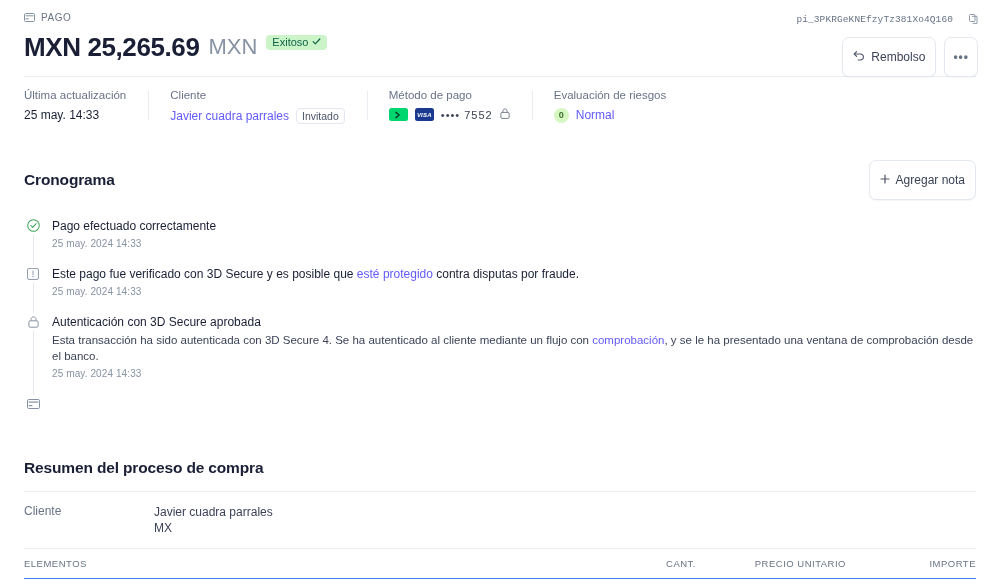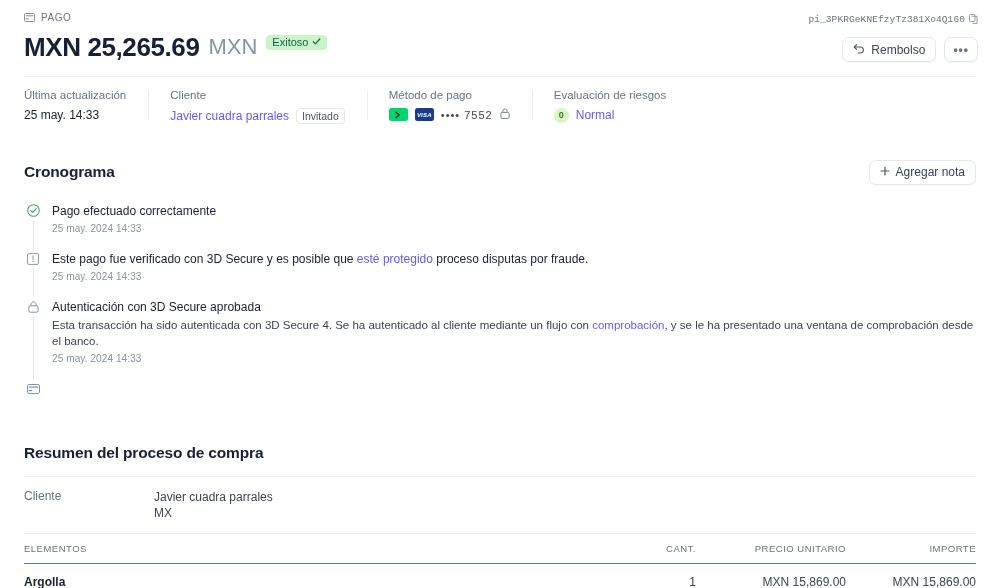--- a/index.html
+++ b/index.html
@@ -23,28 +23,28 @@
   .amount { font-size: 26px; font-weight: 700; letter-spacing: -.4px; color: #1a1f36; line-height: 1.1; }
   .curr { font-size: 22px; font-weight: 400; color: #8792a2; line-height: 1.1; }
   .badge-ok {
     display: inline-flex; align-items: center; gap: 4px;
     background: #cbf4c9; color: #0e6245;
     border-radius: 4px; padding: 1px 6px 2px 6px;
     font-size: 11px; font-weight: 500; margin-bottom: 10px;
   }
 
   .topright { position: absolute; top: 10px; right: 22px; text-align: right; }
-  .pid-row { display: flex; align-items: center; justify-content: flex-end; gap: 4px; }
+  .pid-row { display: flex; align-items: center; justify-content: flex-end; gap: 16px; }
   .pid { font-family: "Liberation Mono", monospace; font-size: 9.5px; color: #697386; letter-spacing: .1px; }
   .btnrow { display: flex; gap: 8px; justify-content: flex-end; margin-top: 9px; }
   .btn {
     display: inline-flex; align-items: center; gap: 6px;
     background: #fff; border: 1px solid #e3e8ee;
     box-shadow: 0 1px 1px rgba(0,0,0,.04);
-    border-radius: 7px; height: 25px; padding: 0 10px;
+    border-radius: 7px; height: 40px; padding: 0 10px;
     font-size: 12px; color: #3c4257; font-weight: 500; cursor: pointer;
   }
   .btn.icononly { padding: 0 8px; color: #697386; font-weight: 700; letter-spacing: 1px; }
 
   .hr { height: 1px; background: #e9ecf1; margin: 14px 24px 0 24px; }
 
   
   .facts { display: flex; padding: 12px 40px 0 24px; }
   .fact { padding-right: 22px; position: relative; }
   .fact + .fact { padding-left: 22px; }
@@ -249,21 +249,21 @@
       <div class="tl-item">
         <div class="tl-ico">
           <svg width="12" height="12" viewBox="0 0 13 13" fill="none">
             <rect x="0.6" y="0.6" width="11.8" height="11.8" rx="1.6" stroke="#8792a2" stroke-width="1"></rect>
             <path d="M6.5 3.2V7.1" stroke="#8792a2" stroke-width="1" stroke-linecap="round"></path>
             <circle cx="6.5" cy="9.2" r="0.7" fill="#8792a2"></circle>
           </svg>
         </div>
         <div class="tl-body">
           <div class="tl-title">
-            <span>Este pago fue verificado con 3D Secure y es posible que </span><a class="link">esté protegido</a><span> proceso disputas por fraude.</span>
+            <span>Este pago fue verificado con 3D Secure y es posible que </span><a class="link">esté protegido</a><span> contra disputas por fraude.</span>
           </div>
           <div class="tl-time">25 may. 2024 14:33</div>
         </div>
       </div>
 
       <div class="tl-item">
         <div class="tl-ico">
           <svg width="11" height="12" viewBox="0 0 11 12" fill="none">
             <rect x="0.9" y="4.8" width="9.2" height="6.4" rx="1.3" stroke="#8792a2" stroke-width="1"></rect>
             <path d="M3 4.8V3.3C3 2 4.1 0.9 5.5 0.9C6.9 0.9 8 2 8 3.3V4.8" stroke="#8792a2" stroke-width="1" fill="none"></path>

